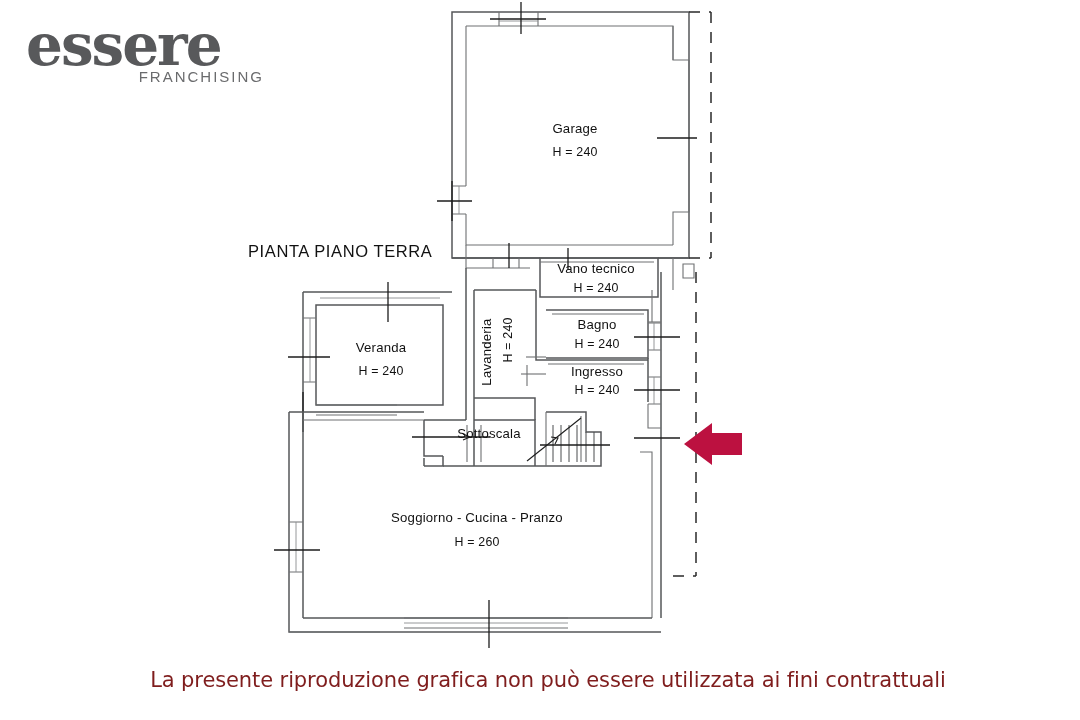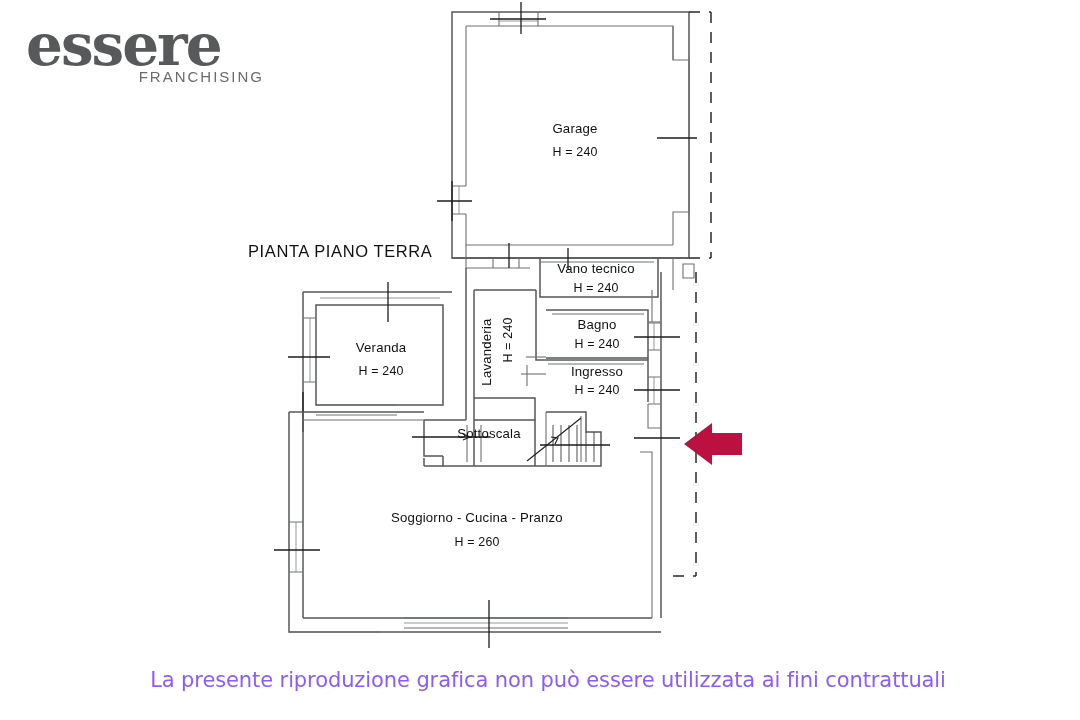--- a/index.html
+++ b/index.html
@@ -100,21 +100,21 @@
 
   
   #caption {
     position: absolute;
     left: 16px;
     right: 0;
     top: 668px;
     text-align: center;
     font-family: "DejaVu Sans", sans-serif;
     font-size: 21px;
-    color: #8b5cf6;
+    color: #7f1d1d;
     letter-spacing: -0.1px;
     white-space: nowrap;
   }
 </style>
 </head>
 <body>
 
 <div id="stage">
 
   <div id="brand">

